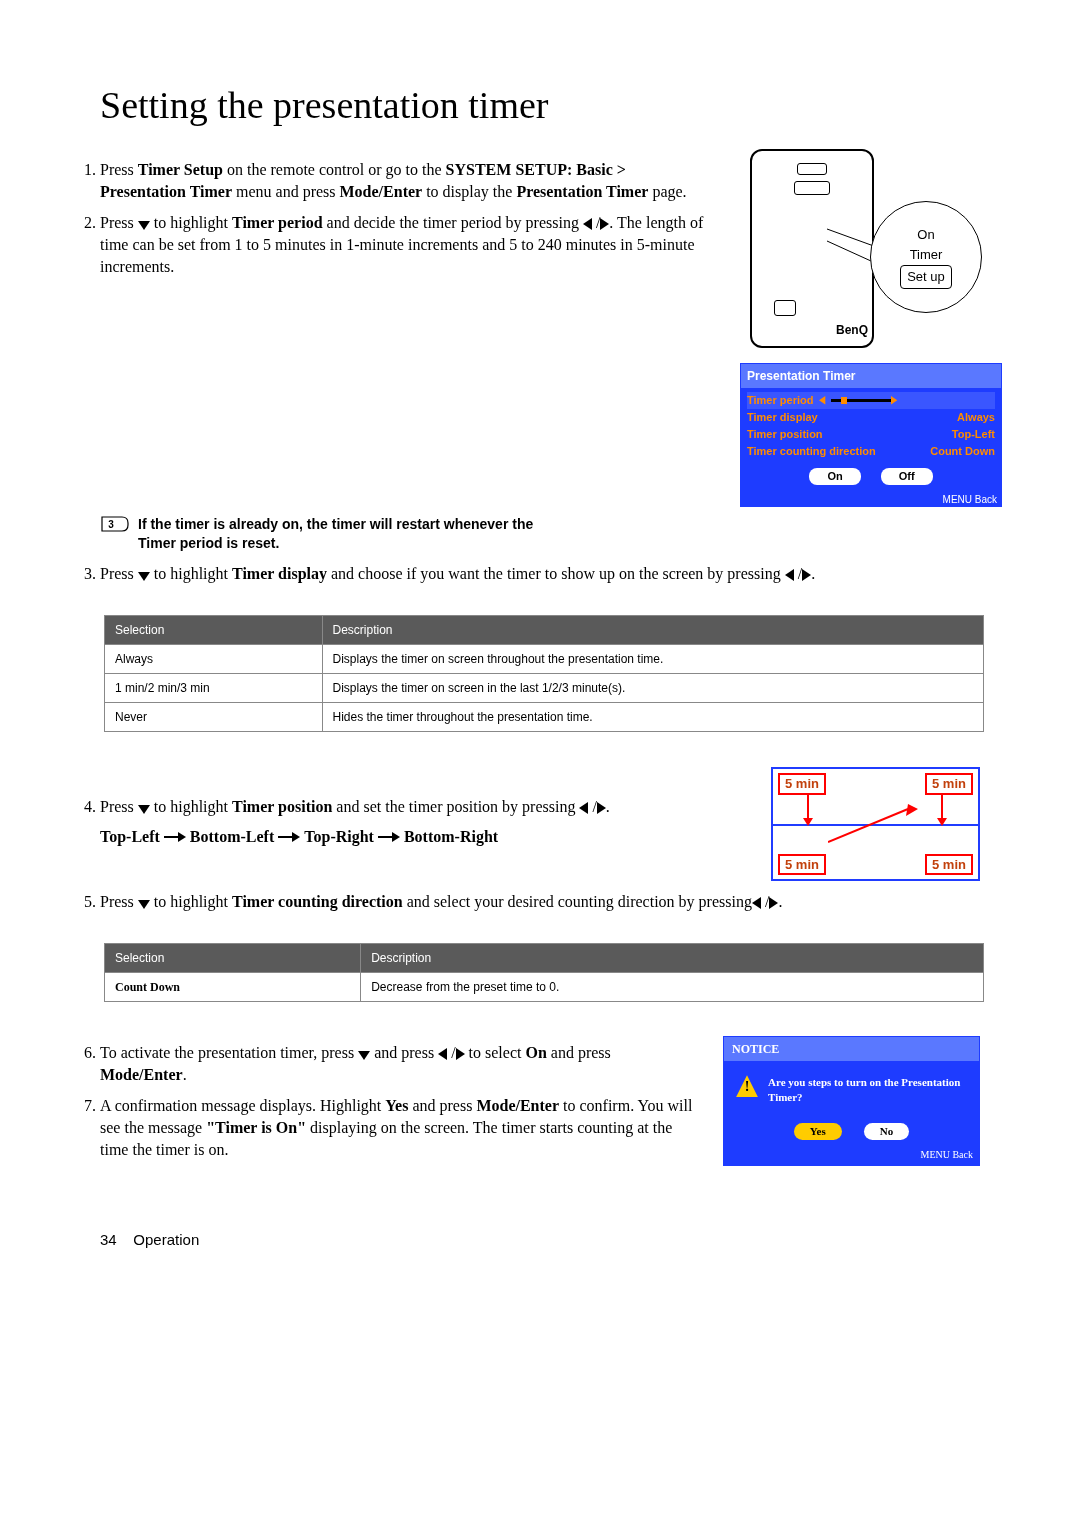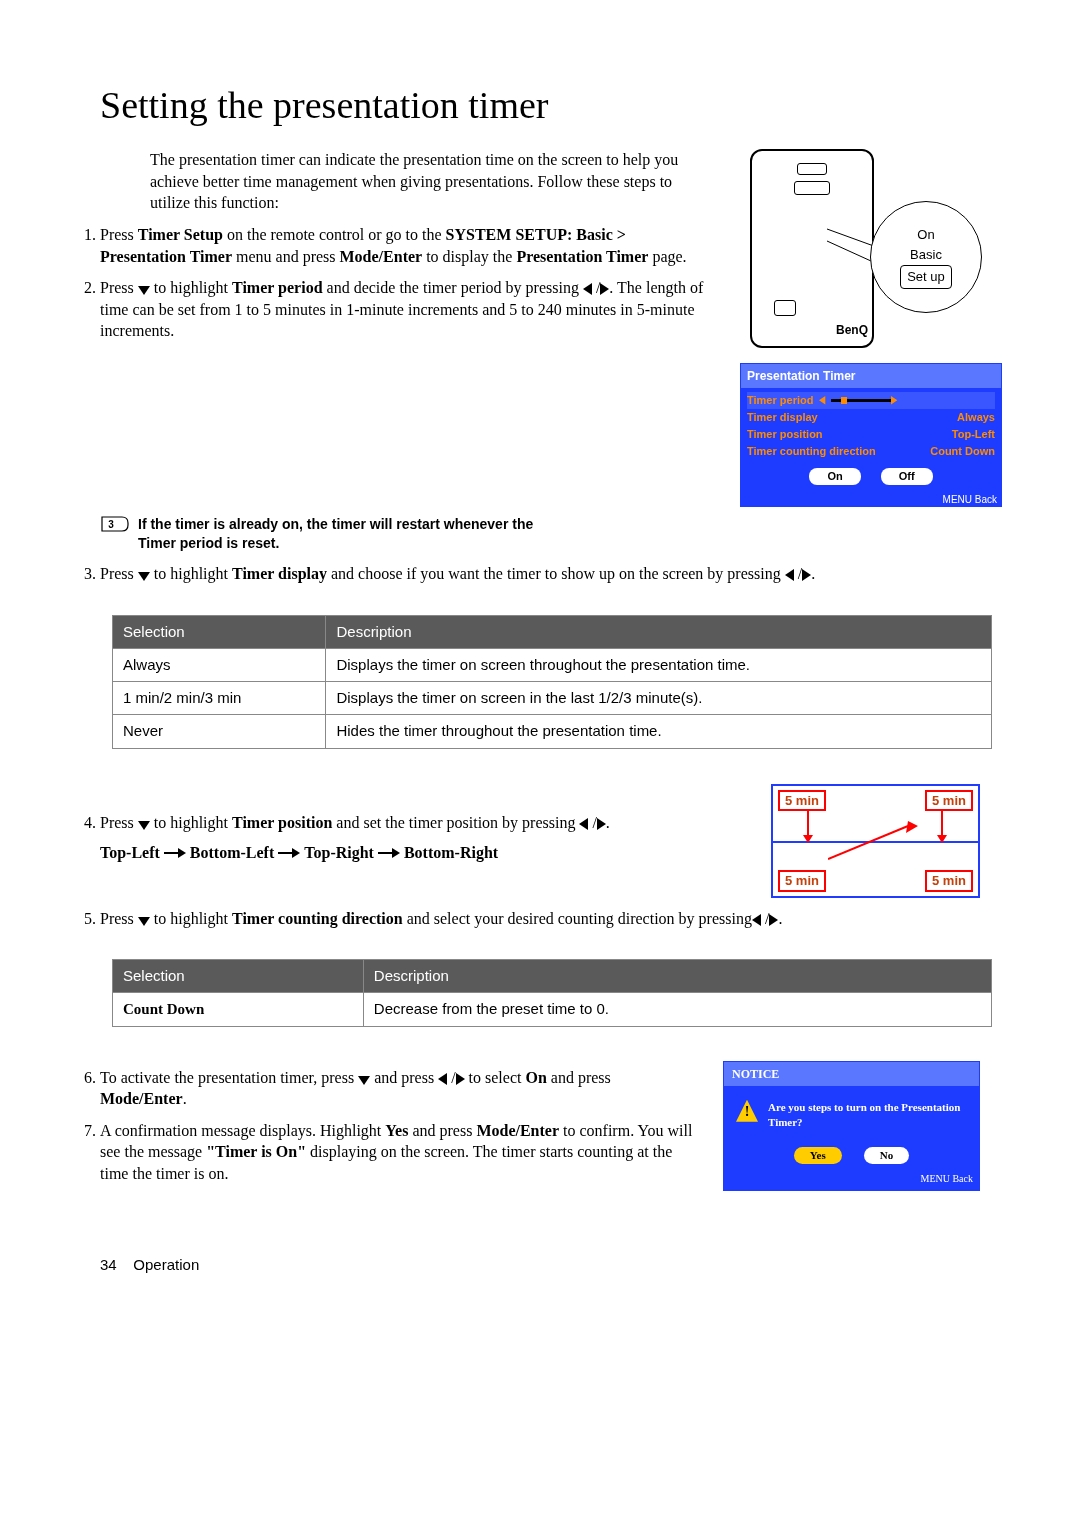--- a/index.html
+++ b/index.html
@@ -37,22 +37,22 @@
   }
   .note-icon {
     width: 30px;
     height: 18px;
     flex: none;
   }
   table.datatable {
     width: 100%;
     border-collapse: collapse;
     font-family: Arial, sans-serif;
-    font-size: 15px;
-    margin: 30px 0 30px 12px;
+    font-size: 12px;
+    margin: 30px 0 30px 4px;
   }
   table.datatable th, table.datatable td {
     border: 1px solid #888;
     padding: 6px 10px;
     text-align: left;
   }
   table.datatable th {
     background: #5a5a5a;
     color: #fff;
     font-weight: normal;
@@ -234,21 +234,20 @@
       <line x1="0" y1="5" x2="14" y2="5" stroke="#000" stroke-width="2"></line>
       <polygon points="14,0 14,10 22,5" fill="#000"></polygon>
     </g>
   </defs>
 </svg>
 
 <h1>Setting the presentation timer</h1>
 
 <div class="intro-row">
   <div style="flex:1">
-    <div class="indent body-text">The presentation timer can indicate the presentation time on the screen to help you achieve better time management when giving presentations. Follow these steps to utilize this function:</div>
 
     <ol class="steps indent body-text" start="1">
       <li>
         <span>Press </span><span class="bold">Timer Setup</span><span> on the remote control or go to the </span><span class="bold">SYSTEM SETUP: Basic &gt; Presentation Timer</span><span> menu and press </span><span class="bold">Mode/Enter</span><span> to display the </span><span class="bold">Presentation Timer</span><span> page.</span>
       </li>
       <li>
         <span>Press </span><svg class="tri" width="12" height="9">
             <use href="#tri-down" fill="#000"></use>
           </svg><span> to highlight </span><span class="bold">Timer period</span><span> and decide the timer period by pressing </span><svg class="tri" width="9" height="12">
             <use href="#tri-left" fill="#000"></use>
@@ -264,21 +263,21 @@
       <div class="lamp"></div>
       <div class="btn-rect"></div>
       <div class="btn-icon"></div>
       <div class="brand">BenQ</div>
       <svg class="callout-lines">
         <line x1="0" y1="8" x2="55" y2="28" stroke="#000"></line>
         <line x1="0" y1="20" x2="55" y2="45" stroke="#000"></line>
       </svg>
       <div class="circle-callout">
         <div class="cap-on">On</div>
-        <div class="cap-timer">Basic</div>
+        <div class="cap-timer">Timer</div>
         <div class="cap-setup">Set up</div>
       </div>
     </div>
 
     <div class="osd">
       <div class="osd-title">Presentation Timer</div>
       <div class="osd-body">
         <div class="osd-row highlight">
           <span class="k">Timer period</span>
           <span class="bar-wrap">

